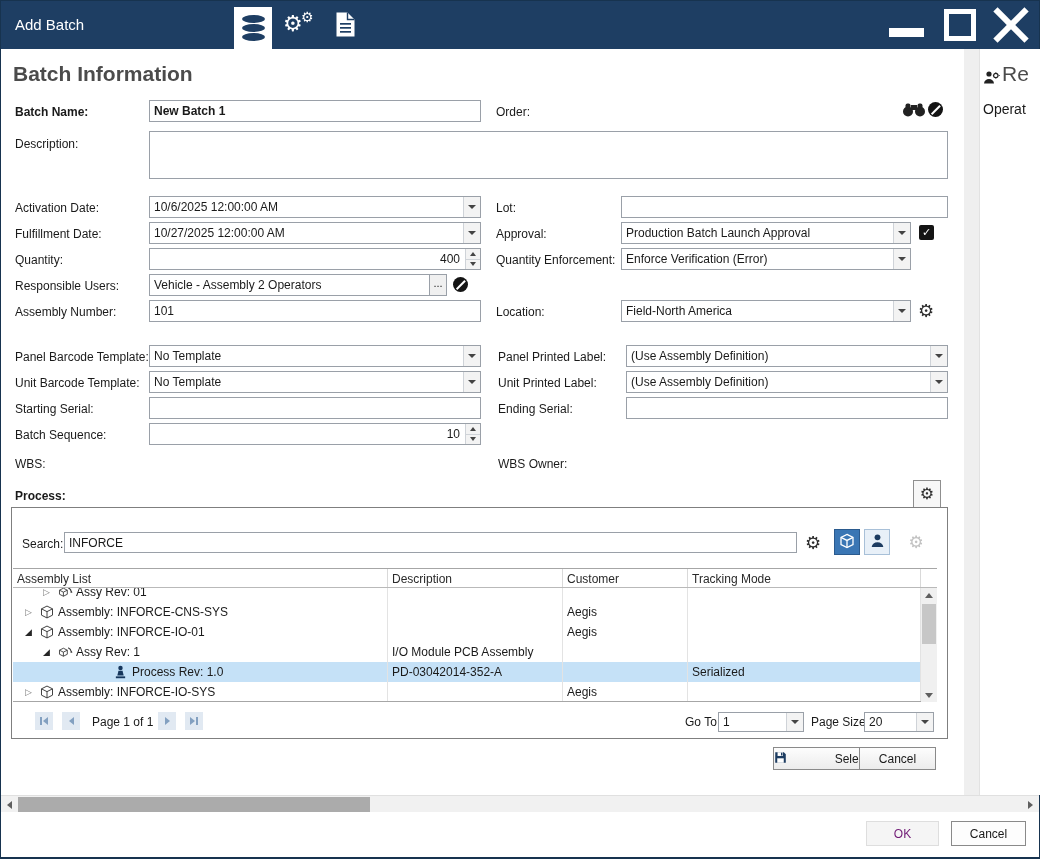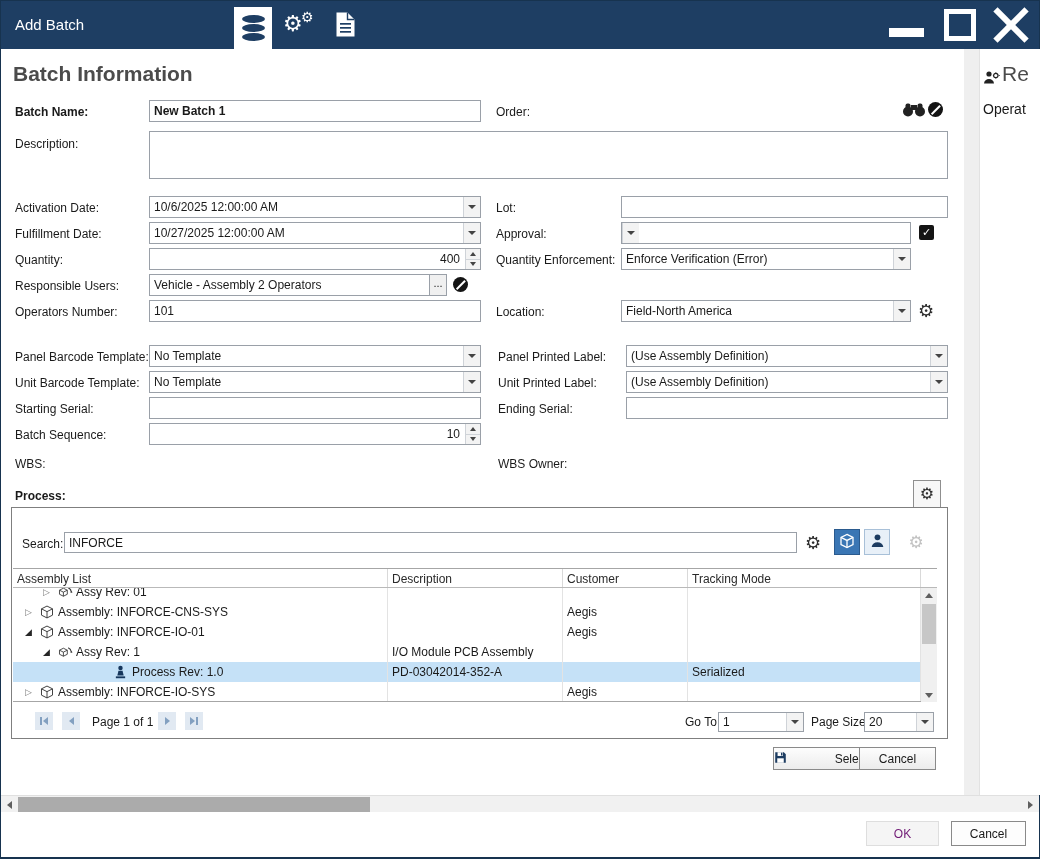--- a/index.html
+++ b/index.html
@@ -187,20 +187,21 @@
 
     <span class="lbl" style="left:14px;top:178px;">Fulfillment Date:</span>
     <div class="combo" style="left:148px;top:173px;width:332px;">
       <span class="cval">10/27/2025 12:00:00 AM</span>
       <span class="cbtn">
           <span class="dtri"></span>
         </span>
     </div>
     <span class="lbl" style="left:495px;top:178px;">Approval:</span>
     <div class="combo" style="left:620px;top:173px;width:290px;">
+      <span class="cval">Production Batch Launch Approval</span>
       <span class="cbtn">
           <span class="dtri"></span>
         </span>
     </div>
     <span class="icon-check" style="left:918px;top:176px;"></span>
 
     <span class="lbl" style="left:14px;top:204px;">Quantity:</span>
     <div class="spin" style="left:148px;top:199px;width:332px;">
       <span class="sval">400</span>
       <span class="sbtns">
@@ -218,21 +219,21 @@
       <span class="cbtn">
           <span class="dtri"></span>
         </span>
     </div>
 
     <span class="lbl" style="left:14px;top:230px;">Responsible Users:</span>
     <input class="tb" style="left: 148px; top: 225px; width: 281px;" value="Vehicle - Assembly 2 Operators">
     <span class="dots-btn" style="left:428px;top:225px;">...</span>
     <span class="icon-clear" style="left:452px;top:228px;"></span>
 
-    <span class="lbl" style="left:14px;top:256px;">Operators Number:</span>
+    <span class="lbl" style="left:14px;top:256px;">Assembly Number:</span>
     <input class="tb" style="left: 148px; top: 251px; width: 332px;" value="101">
     <span class="lbl" style="left:495px;top:256px;">Location:</span>
     <div class="combo" style="left:620px;top:251px;width:290px;">
       <span class="cval">Field-North America</span>
       <span class="cbtn">
           <span class="dtri"></span>
         </span>
     </div>
     <span class="gear-glyph" style="position:absolute;left:917px;top:251px;font-size:18px;">⚙</span>
 

